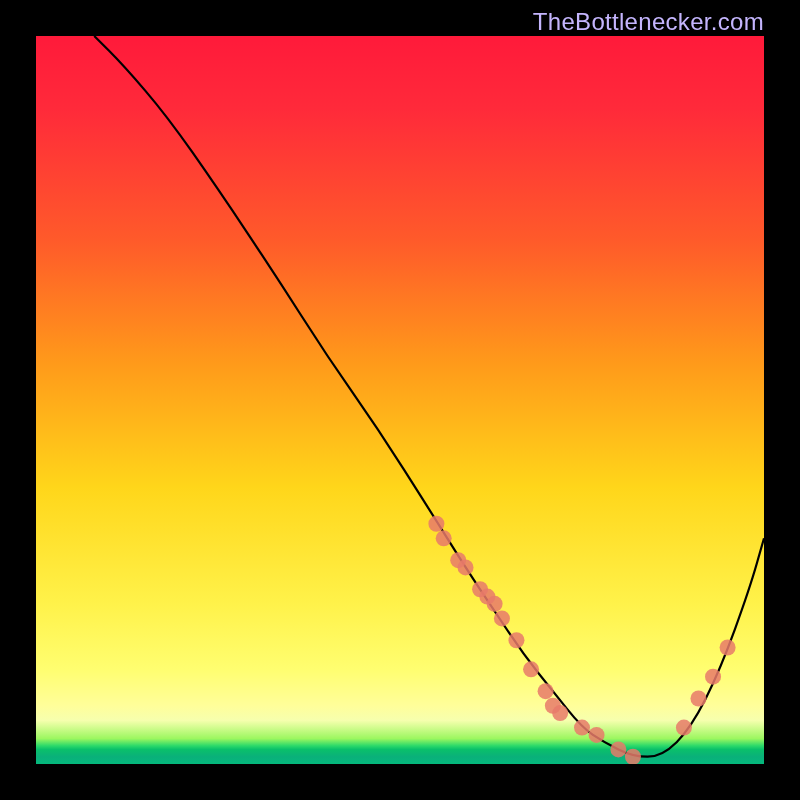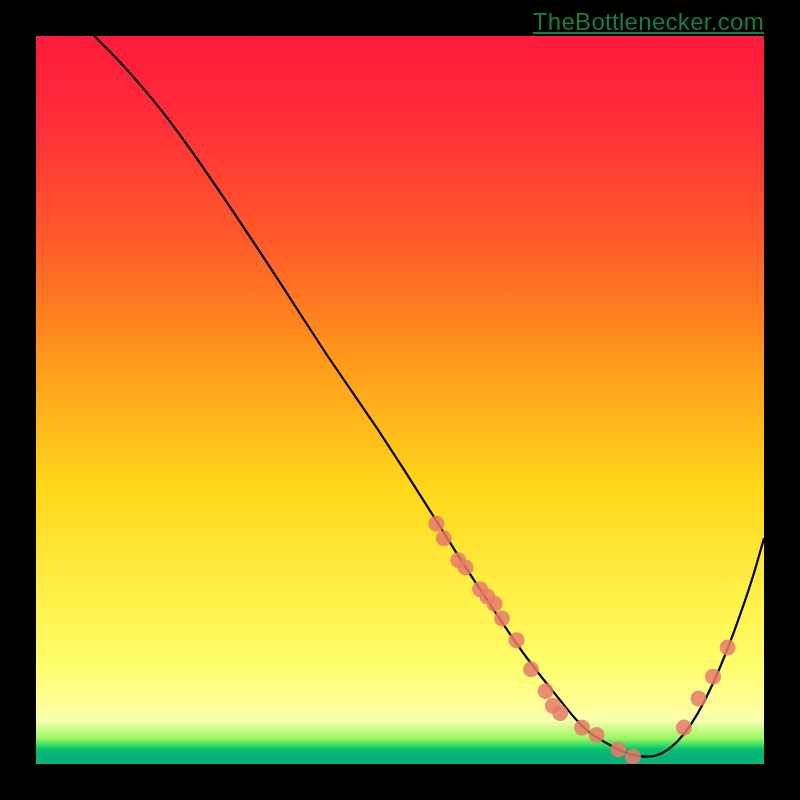--- a/index.html
+++ b/index.html
@@ -38,26 +38,25 @@
       #2bd96a 97.5%,
       #0ac06a 98%,
       #0ab07a 99%,
       #04b97c 100%
     );
   }
   .watermark {
     position: absolute;
     top: 8px;
     right: 36px;
-    color: #15803d;
+    color: #c4b5fd;
     font-size: 24px;
     font-weight: 400;
     letter-spacing: 0.3px;
     user-select: none;
-    text-decoration: underline;
   }
   svg {
     position: absolute;
     inset: 0;
     width: 728px;
     height: 728px;
   }
   .curve {
     fill: none;
     stroke: #000;

